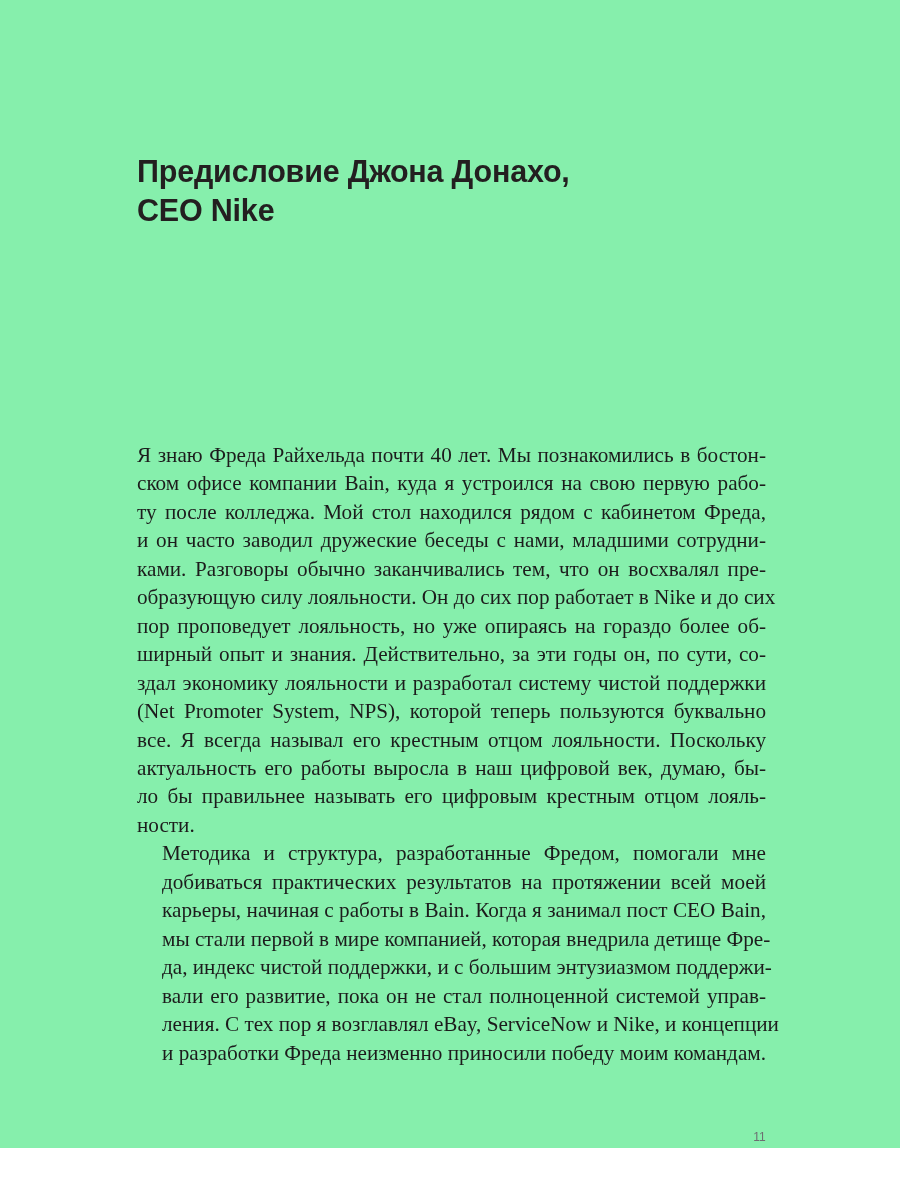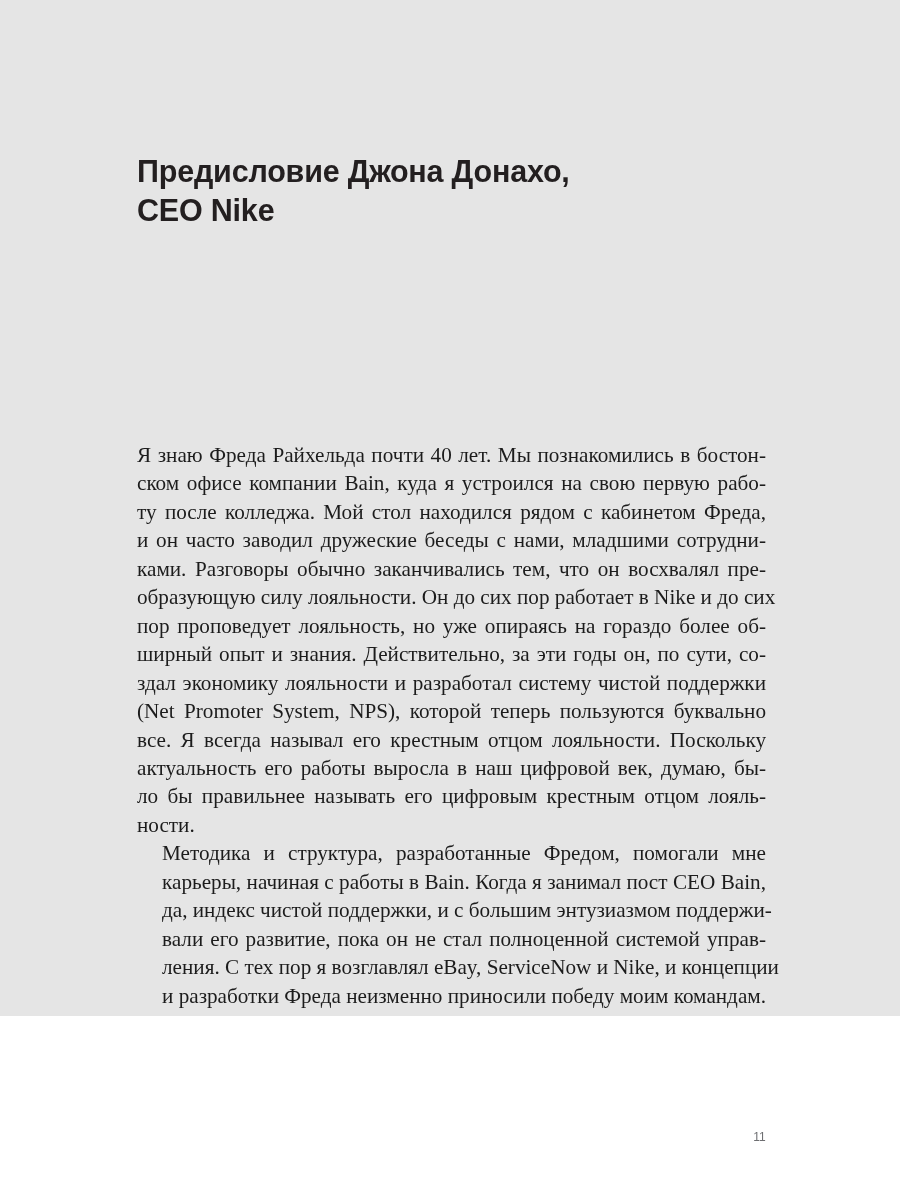--- a/index.html
+++ b/index.html
@@ -12,22 +12,22 @@
     height: 1200px;
     background: #ffffff;
     font-family: "Liberation Serif", "DejaVu Serif", serif;
     -webkit-font-smoothing: antialiased;
     overflow: hidden;
   }
 
   .page {
     position: relative;
     width: 900px;
-    height: 1016px;
-    background: #e5e5e5;
+    height: 1148px;
+    background: #86efac;
     box-sizing: border-box;
   }
 
   
   .chapter-heading {
     position: absolute;
     left: 137px;
     top: 152px;
     width: 640px;
     font-family: "Liberation Sans", "DejaVu Sans", sans-serif;
@@ -118,21 +118,23 @@
       <span class="ln">здал экономику лояльности и разработал систему чистой поддержки</span>
       <span class="ln">(Net Promoter System, NPS), которой теперь пользуются буквально</span>
       <span class="ln">все. Я всегда называл его крестным отцом лояльности. Поскольку</span>
       <span class="ln">актуальность его работы выросла в наш цифровой век, думаю, бы-</span>
       <span class="ln">ло бы правильнее называть его цифровым крестным отцом лояль-</span>
       <span class="ln last">ности.</span>
     </p>
 
     <p class="para">
       <span class="ln indent">Методика и структура, разработанные Фредом, помогали мне</span>
+      <span class="ln">добиваться практических результатов на протяжении всей моей</span>
       <span class="ln">карьеры, начиная с работы в Bain. Когда я занимал пост CEO Bain,</span>
+      <span class="ln">мы стали первой в мире компанией, которая внедрила детище Фре-</span>
       <span class="ln">да, индекс чистой поддержки, и с большим энтузиазмом поддержи-</span>
       <span class="ln">вали его развитие, пока он не стал полноценной системой управ-</span>
       <span class="ln">ления. С тех пор я возглавлял eBay, ServiceNow и Nike, и концепции</span>
       <span class="ln">и разработки Фреда неизменно приносили победу моим командам.</span>
     </p>
 
   </div>
 
   <div class="folio">11</div>
 

